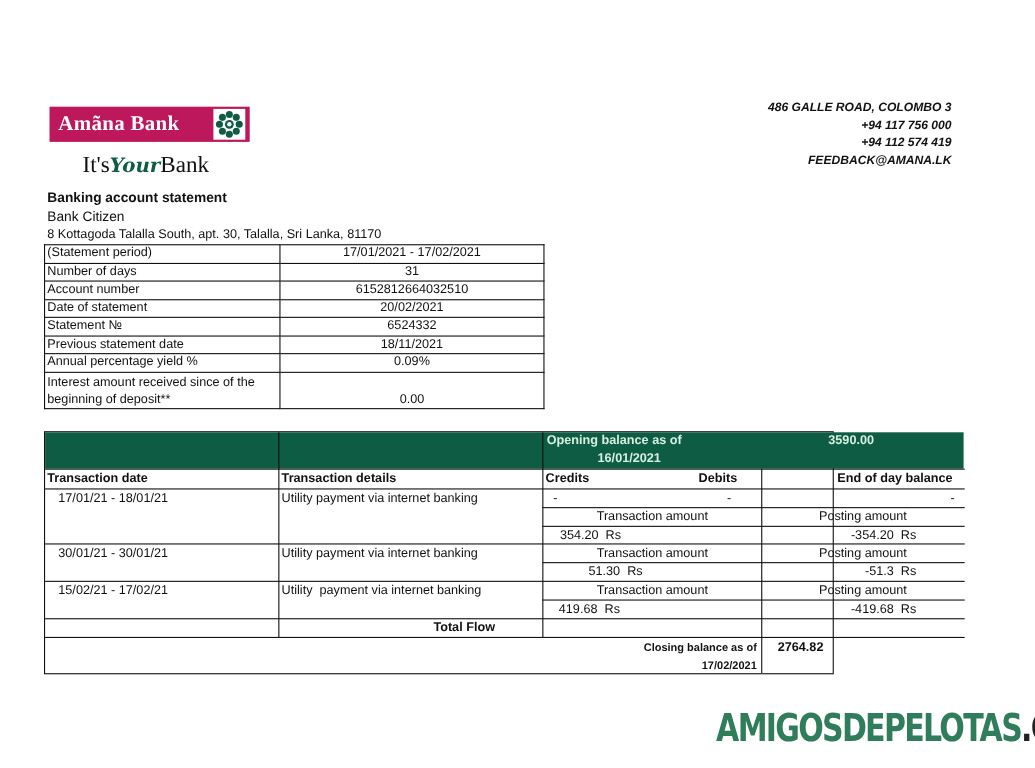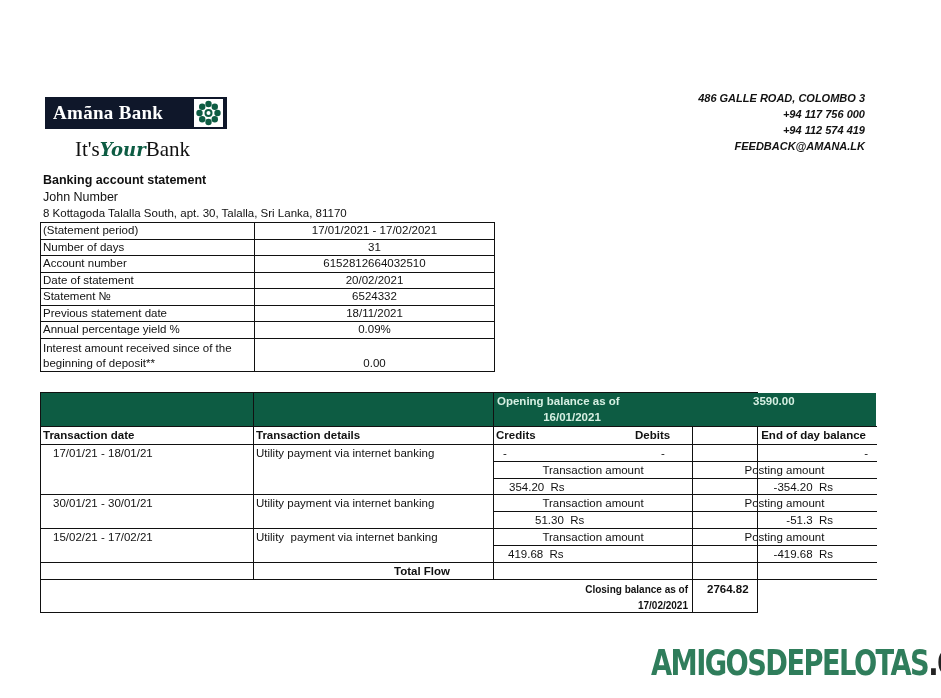--- a/index.html
+++ b/index.html
@@ -1,19 +1,19 @@
 <!DOCTYPE html>
 <html><head>
 <meta charset="utf-8">
 <style>
   html, body { margin:0; padding:0; background:#ffffff; }
   body { width:941px; height:698px; position:relative; overflow:hidden;
          font-family:"Liberation Sans", "DejaVu Sans", sans-serif; color:#111; }
   .abs { position:absolute; }
-  .logo-box { left:45px; top:97px; width:182px; height:32px; background:#0f172a; }
+  .logo-box { left:45px; top:97px; width:182px; height:32px; background:#be185d; }
   .logo-text { left:8px; top:5px; color:#fff; font-family:"Liberation Serif", serif; font-weight:bold; font-size:19px; letter-spacing:0.3px; }
   .logo-emblem { left:149px; top:2px; width:29px; height:28px; background:#fff; }
   .logo-emblem svg { display:block; }
   .tagline { left:75px; top:137px; font-family:"Liberation Serif", serif; font-size:21px; color:#111; }
   .tagline .your { font-style:italic; color:#0d5c43; font-weight:bold; font-family:"DejaVu Serif", serif; font-size:18px; }
   .contact { right:76px; top:90px; text-align:right; font-weight:bold; font-style:italic; font-size:11px; line-height:16px; color:#111; }
   .title { left:43px; top:173px; font-size:12.5px; font-weight:bold; }
   .name { left:43px; top:190px; font-size:12.5px; }
   .addr { left:43px; top:207px; font-size:11.5px; }
 
@@ -61,21 +61,21 @@
 </div>
 
 <div class="abs contact">
   <div>486 GALLE ROAD, COLOMBO 3</div>
   <div>+94 117 756 000</div>
   <div>+94 112 574 419</div>
   <div>FEEDBACK@AMANA.LK</div>
 </div>
 
 <div class="abs title">Banking account statement</div>
-<div class="abs name">John Number</div>
+<div class="abs name">Bank Citizen</div>
 <div class="abs addr">8 Kottagoda Talalla South, apt. 30, Talalla, Sri Lanka, 81170</div>
 
 <table class="info">
   <tbody>
       <tr>
         <td class="k">(Statement period)</td>
         <td class="v">17/01/2021 - 17/02/2021</td>
       </tr>
   <tr>
         <td class="k">Number of days</td>

